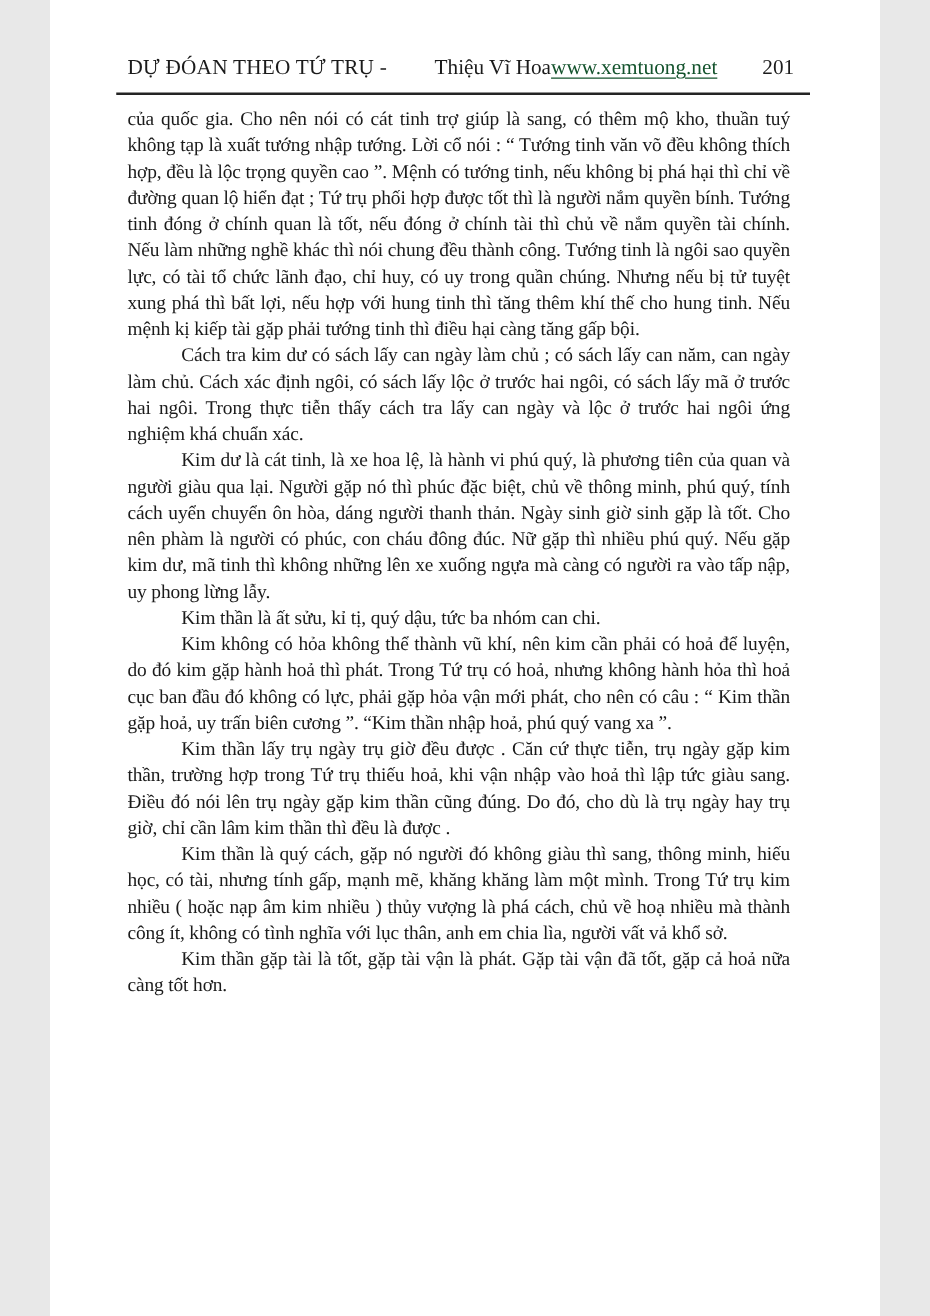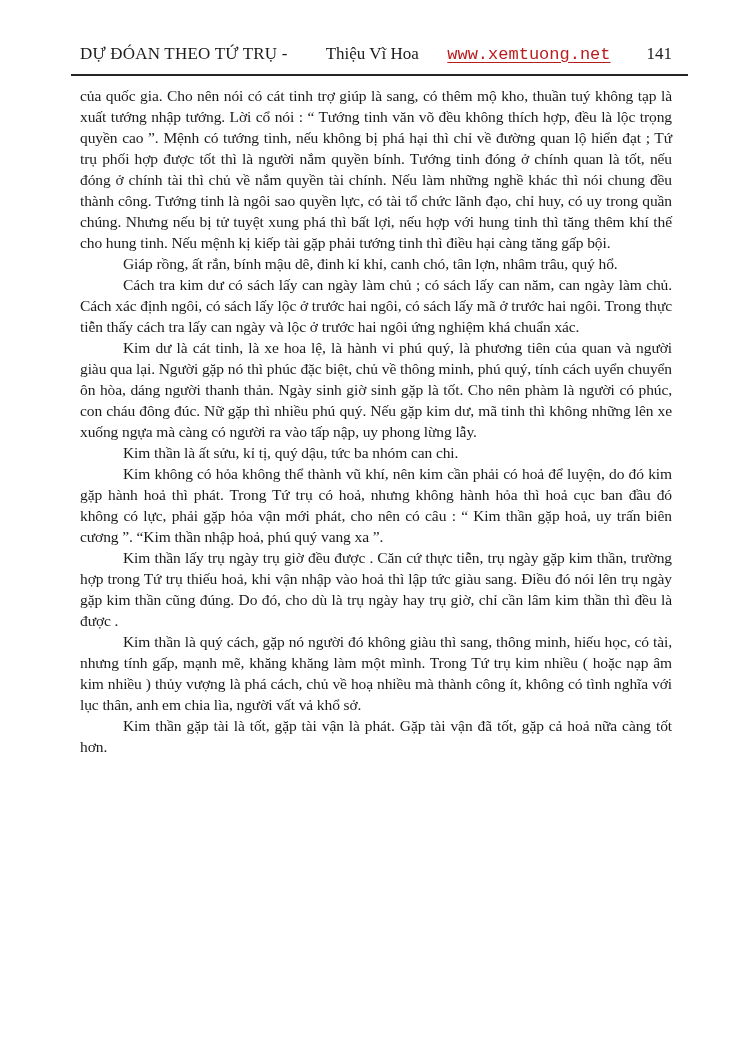--- a/index.html
+++ b/index.html
@@ -2,45 +2,44 @@
 <html><head>
 <meta charset="utf-8">
 <style>
   html, body {
     margin: 0;
     padding: 0;
     background: #e8e8e8;
   }
   .page {
     position: relative;
-    width: 744px;
+    width: 664px;
     height: 1053px;
     margin: 0 auto;
     background: #ffffff;
     box-sizing: border-box;
-    padding: 44px 72px 0 80px;
+    padding: 44px 72px 0 62px;
     overflow: hidden;
     font-family: "Liberation Serif", "DejaVu Serif", serif;
     color: #1b1b1b;
   }
   
   .doc-header {
     display: flex;
     align-items: baseline;
     font-size: 17px;
     white-space: nowrap;
   }
   .doc-title { letter-spacing: 0.2px; }
   .doc-author { margin-left: 38px; }
   .doc-site {
     margin-left: auto;
     text-decoration: underline;
     text-underline-offset: 3px;
-    color: #b91c1c;
-    font-family: Liberation Mono, monospace;
+    color: #14532d;
   }
   .doc-page-num { margin-left: 36px; }
   .header-rule {
     height: 0;
     border-bottom: 2px solid #242424;
     margin: 10px -16px 0 -9px;
   }
   
   .content {
     margin-top: 9px;
@@ -65,30 +64,29 @@
 </style>
 </head>
 <body>
 
 <div class="page">
 
   <div class="doc-header">
     <span class="doc-title">DỰ ĐÓAN THEO TỨ TRỤ -</span>
     <span class="doc-author">Thiệu Vĩ  Hoa</span>
     <span class="doc-site">www.xemtuong.net</span>
-    <span class="doc-page-num">141</span>
+    <span class="doc-page-num">201</span>
   </div>
   <div class="header-rule"></div>
 
   <div class="content">
 
     <p class="para no-indent">của quốc gia. Cho nên nói có cát tinh trợ giúp là sang, có thêm mộ kho, thuần tuý không tạp là xuất tướng nhập tướng. Lời cổ nói : “ Tướng tinh văn võ đều không thích hợp, đều là lộc trọng quyền cao ”. Mệnh có tướng tinh, nếu không bị phá hại thì chỉ về đường quan lộ hiển đạt ; Tứ trụ phối hợp được tốt thì là người nắm quyền bính. Tướng tinh đóng ở chính quan là tốt, nếu đóng ở chính tài thì chủ về nắm quyền tài chính. Nếu làm những nghề khác thì nói chung đều thành công. Tướng tinh là ngôi sao quyền lực, có tài tổ chức lãnh đạo, chỉ huy, có uy trong quần chúng. Nhưng nếu bị tử tuyệt xung phá thì bất lợi, nếu hợp với hung tinh thì tăng thêm khí thế cho hung tinh. Nếu mệnh kị kiếp tài gặp phải tướng tinh thì điều hại càng tăng gấp bội.</p>
 
 
-    <p class="para">Giáp rồng, ất rắn, bính mậu dê, đinh kỉ khỉ, canh chó, tân lợn, nhâm trâu, quý hổ.</p>
     <p class="para">Cách tra kim dư có sách lấy can ngày làm chủ ; có sách lấy can năm, can ngày làm chủ. Cách xác định ngôi, có sách lấy lộc ở trước hai ngôi, có sách lấy mã ở trước hai ngôi. Trong thực tiễn thấy cách tra lấy can ngày và lộc ở trước hai ngôi ứng nghiệm khá chuẩn xác.</p>
     <p class="para">Kim dư là cát tinh, là xe hoa lệ, là hành vi phú quý, là phương tiên của quan và người giàu qua lại. Người gặp nó thì phúc đặc biệt, chủ về thông minh, phú quý, tính cách uyển chuyển ôn hòa, dáng người thanh thản. Ngày sinh giờ sinh gặp là tốt. Cho nên phàm là người có phúc, con cháu đông đúc. Nữ gặp thì nhiều phú quý. Nếu gặp kim dư, mã tinh thì không những lên xe xuống ngựa mà càng có người ra vào tấp nập, uy phong lừng lẫy.</p>
 
 
     <p class="para">Kim thần là ất sửu, kỉ tị, quý dậu, tức ba nhóm can chi.</p>
     <p class="para">Kim không có hỏa không thể thành vũ khí, nên kim cần phải có hoả để luyện, do đó kim gặp hành hoả thì phát. Trong Tứ trụ có hoả, nhưng không hành hỏa thì hoả cục ban đầu đó không có lực, phải gặp hỏa vận mới phát, cho nên có câu : “ Kim thần gặp hoả, uy trấn biên cương ”. “Kim thần nhập hoả, phú quý vang xa ”.</p>
     <p class="para">Kim thần lấy trụ ngày trụ giờ đều được . Căn cứ thực tiễn, trụ ngày gặp kim thần, trường hợp trong Tứ trụ thiếu hoả, khi vận nhập vào hoả thì lập tức giàu sang. Điều đó nói lên trụ ngày gặp kim thần cũng đúng. Do đó, cho dù là trụ ngày hay trụ giờ, chỉ cần lâm kim thần thì đều là được .</p>
     <p class="para">Kim thần là quý cách, gặp nó người đó không giàu thì sang, thông minh, hiếu học, có tài, nhưng tính gấp, mạnh mẽ, khăng khăng làm một mình. Trong Tứ trụ kim nhiều ( hoặc nạp âm kim nhiều ) thủy vượng là phá cách, chủ về hoạ nhiều mà thành công ít, không có tình nghĩa với lục thân, anh em chia lìa, người vất vả khổ sở.</p>
     <p class="para">Kim thần gặp tài là tốt, gặp tài vận là phát. Gặp tài vận đã tốt, gặp cả hoả nữa càng tốt hơn.</p>
 

